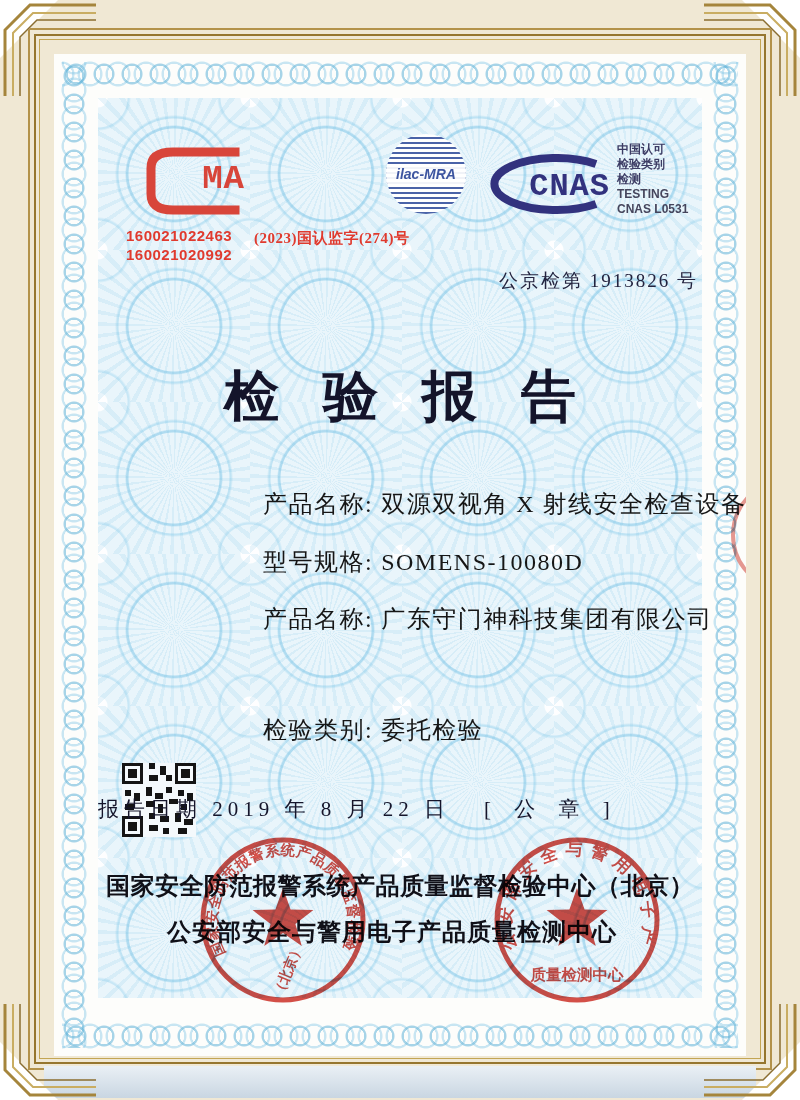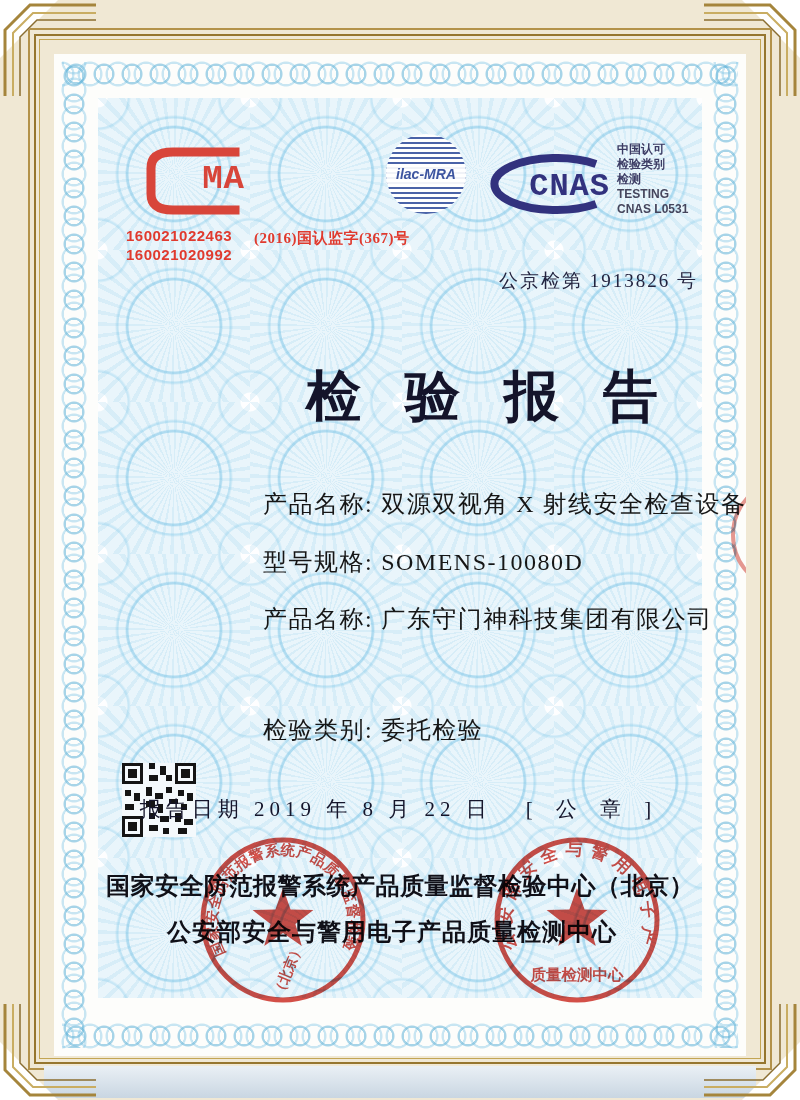--- a/index.html
+++ b/index.html
@@ -83,32 +83,32 @@
   .approval-no {
     position:absolute; left:156px; top:131px;
     font-size:15px; font-weight:bold; color:#e03a2e; letter-spacing:.5px;
   }
   .doc-number {
     position:absolute; right:4px; top:170px;
     font-size:19px; color:#23233f; letter-spacing:2px;
   }
   
   .title {
-    position:absolute; left:0; right:0; top:262px; text-align:right;
+    position:absolute; left:0; right:0; top:262px; text-align:center;
     font-size:55px; font-weight:600; color:#14142a;
     letter-spacing:44px; padding-left:44px;
   }
   
   .info-row { position:absolute; left:165px; font-size:24px; color:#161616; letter-spacing:1.5px; white-space:nowrap; }
   .info-row .lbl { margin-right:8px; }
   .row-0 { top:390px; } .row-1 { top:448px; } .row-2 { top:505px; } .row-3 { top:576px;margin-top:40px; }
   
   .qr { position:absolute; left:24px; top:665px; width:74px; height:74px; }
   .date-row {
-    position:absolute; left:0; right:0; top:697px; text-align:center;
+    position:absolute; left:0; right:0; top:697px; 
     font-size:21px; color:#15152b; letter-spacing:5px; white-space:nowrap;
   }
   .date-row .seal-note { margin-left:34px; letter-spacing:9px; }
   
   .footer-1 {
     position:absolute; left:0; right:0; top:772px; text-align:center;
     font-size:24px; font-weight:600; color:#101018; letter-spacing:.5px; white-space:nowrap;
   }
   .footer-2 {
     position:absolute; left:0; right:16px; top:818px; text-align:center;
@@ -198,21 +198,21 @@
         <div class="cn">检验类别</div>
         <div class="cn">检测</div>
         <div>TESTING</div>
         <div>CNAS L0531</div>
       </div>
 
       <div class="reg-numbers">
         <div>160021022463</div>
         <div>160021020992</div>
       </div>
-      <div class="approval-no">(2016)国认监字(367)号</div>
+      <div class="approval-no">(2023)国认监字(274)号</div>
 
       <div class="doc-number">公京检第 1913826 号</div>
 
       <div class="title">检验报告</div>
 
       <div class="info-row row-0">
         <span class="lbl">产品名称:</span><span>双源双视角 X 射线安全检查设备</span>
       </div>
       <div class="info-row row-1">
         <span class="lbl">型号规格:</span><span>SOMENS-10080D</span>

